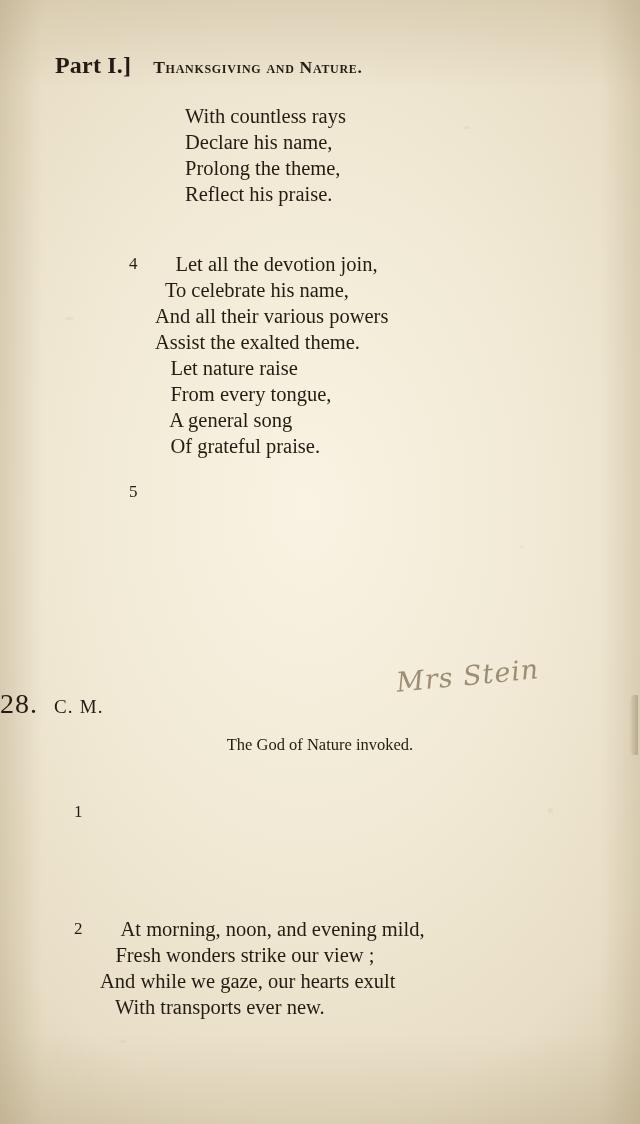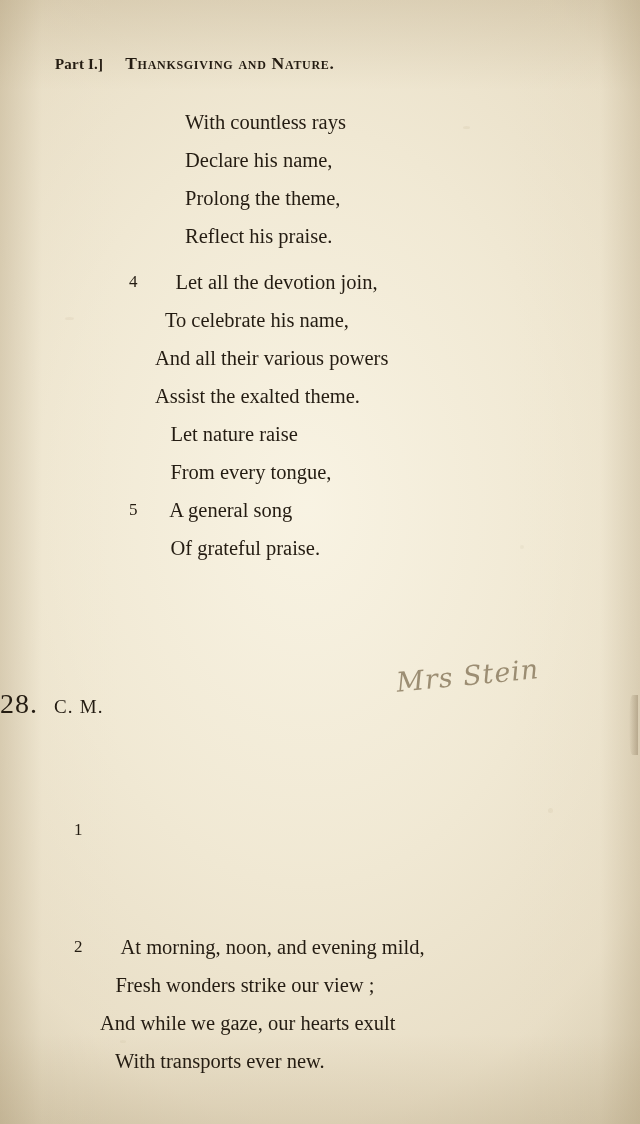--- a/index.html
+++ b/index.html
@@ -42,33 +42,33 @@
   .running-head {
     position: absolute;
     left: 55px;
     top: 52px;
     width: 520px;
     font-size: 19.5px;
     letter-spacing: 0.2px;
   }
   .running-head .part {
     font-weight: bold;
-    font-size: 15px;
+    font-size: 24px;
   }
   .running-head .title {
     margin-left: 22px;
     font-variant: small-caps;
     font-weight: bold;
     font-size: 17.5px;
     letter-spacing: 0.7px;
   }
   .verse {
     position: absolute;
     font-size: 20.5px;
-    line-height: 38px;
+    line-height: 26px;
     white-space: pre;
   }
   .verse .num {
     position: absolute;
     left: -26px;
     font-size: 17px;
   }
   .hymn-number {
     position: absolute;
     left: 0;
@@ -152,20 +152,21 @@
    Of grateful praise.</span>
   </div>
 
   <div class="verse" style="left:155px; top:453px;">
     <span class="num">5</span>
   </div>
 
   <div class="hymn-number" style="top:688px;">
     <span>28.</span><span class="meter">C. M.</span>
   </div>
+  <div class="hymn-subtitle" style="top:735px;">The God of Nature invoked.</div>
 
   <div class="verse" style="left:100px; top:773px;">
     <span class="num">1</span>
   </div>
 
   <div class="verse" style="left:100px; top:890px;">
     <span class="num">2</span><span>At morning, noon, and evening mild,
    Fresh wonders strike our view ;
 And while we gaze, our hearts exult
    With transports ever new.</span>

